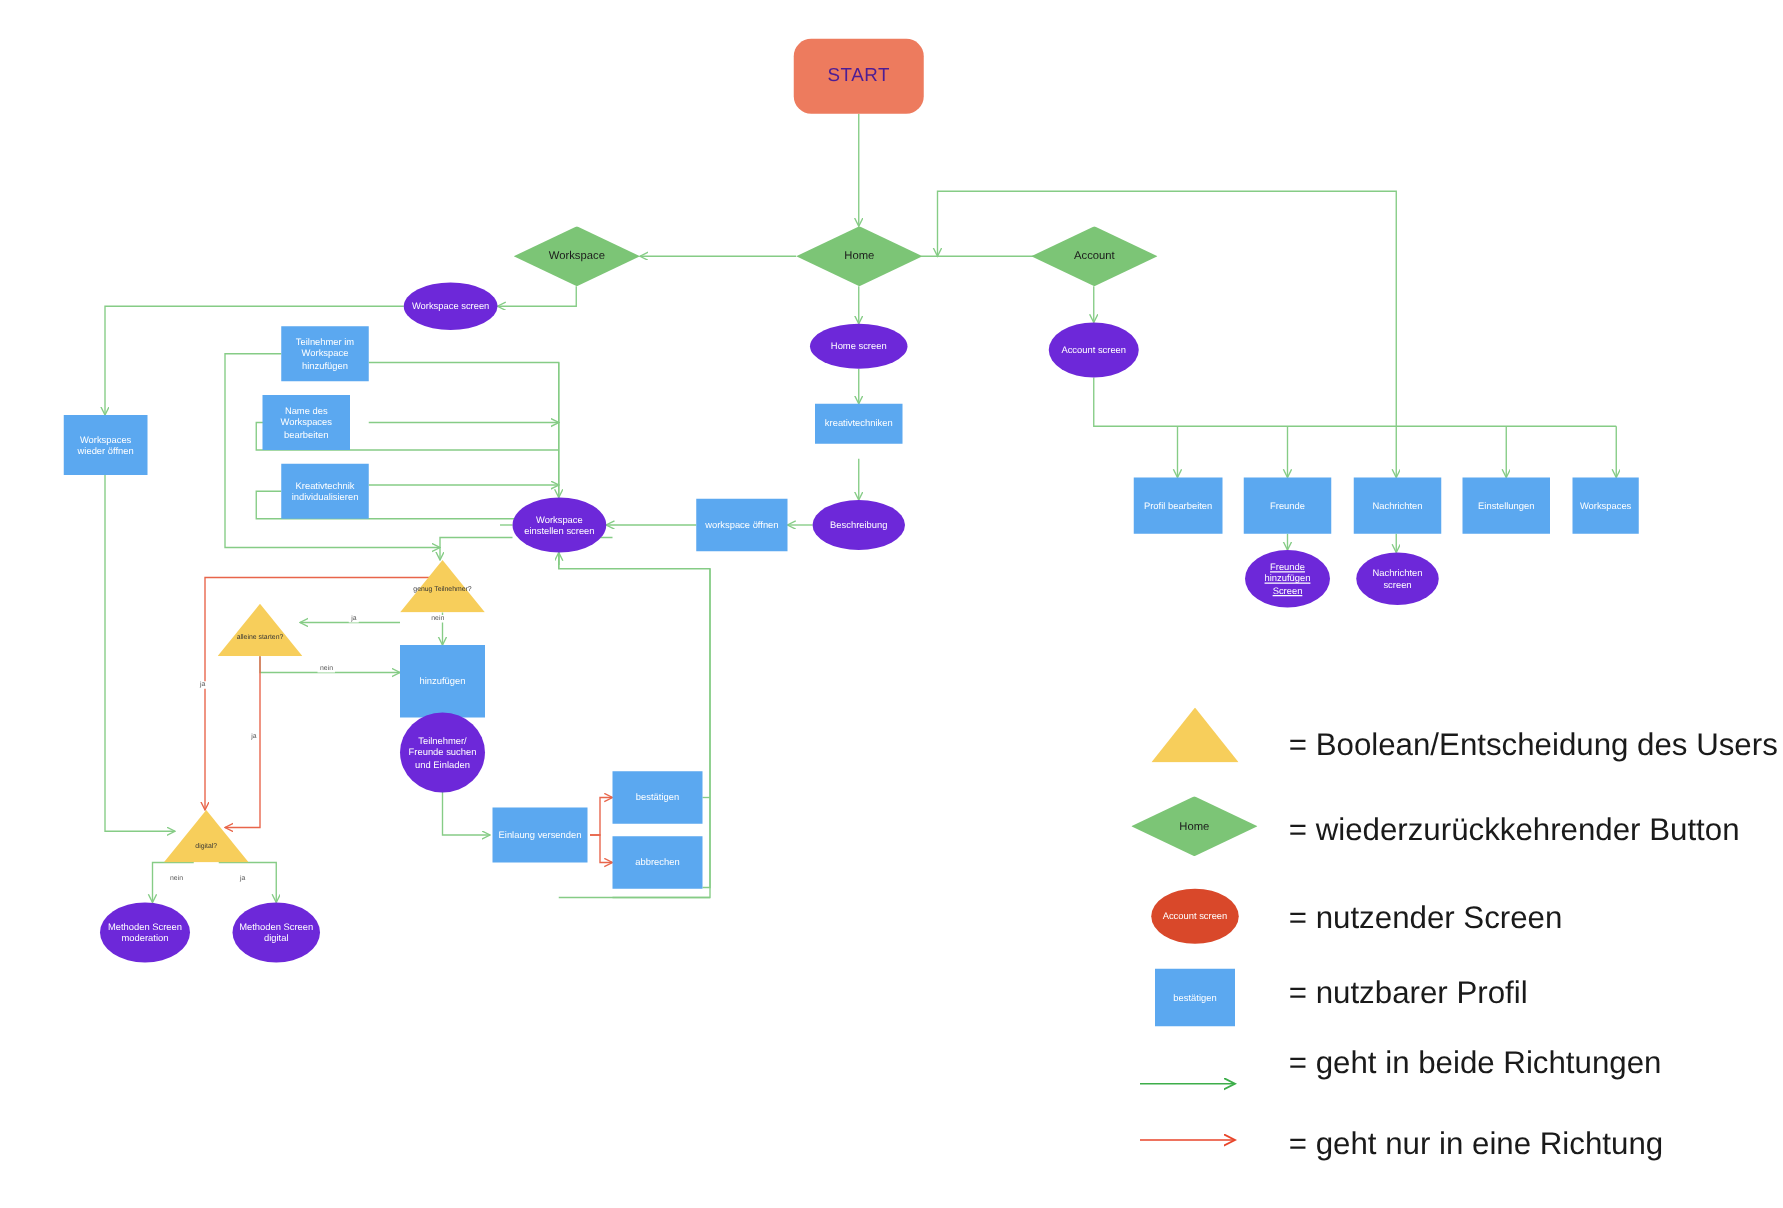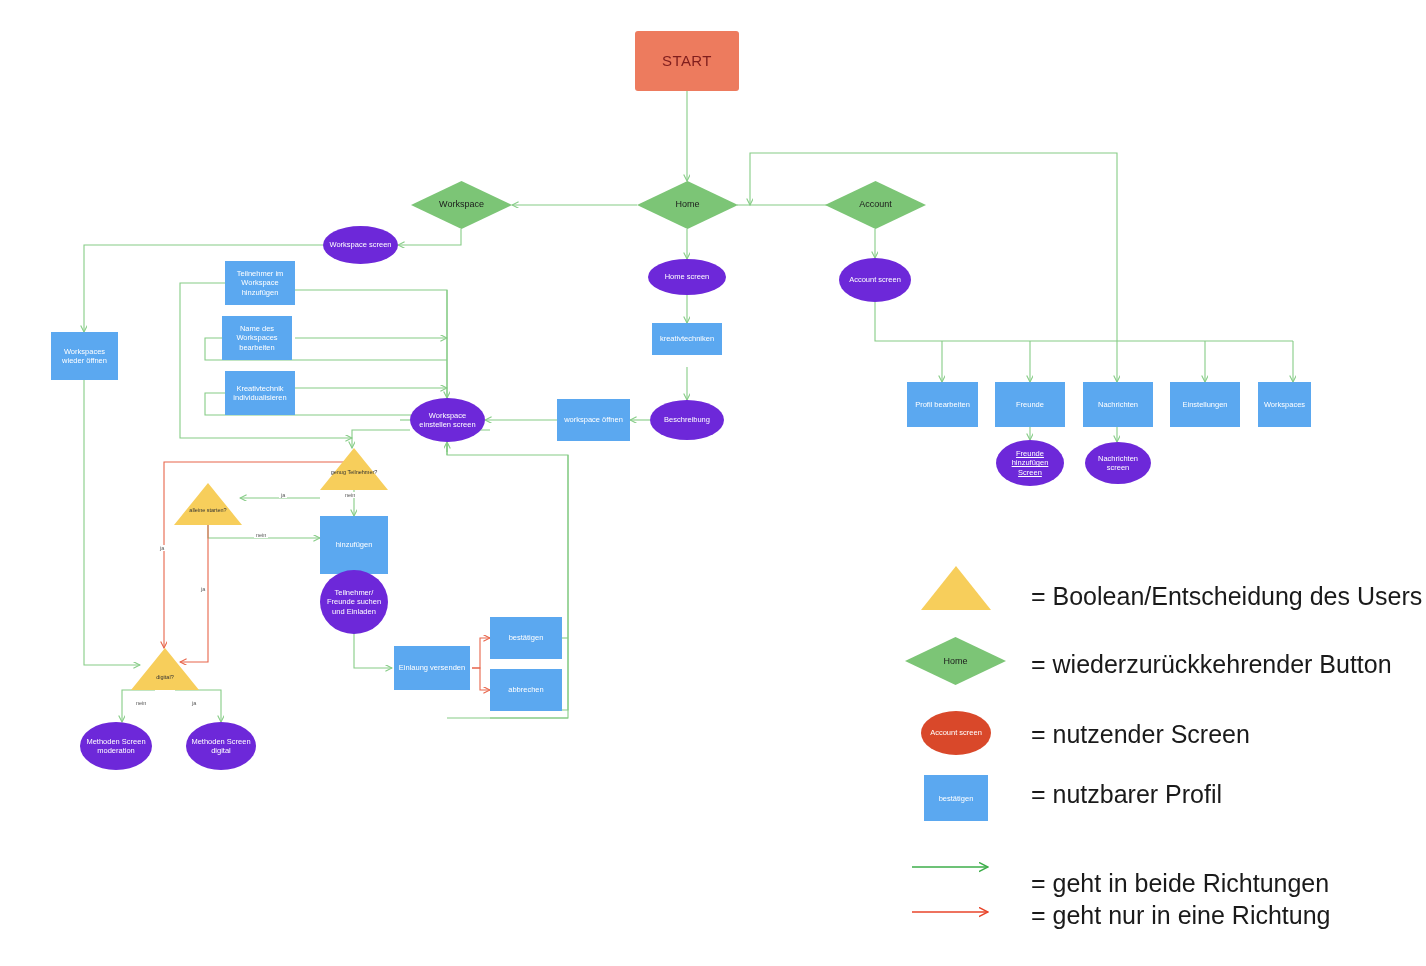--- a/index.html
+++ b/index.html
@@ -5,21 +5,21 @@
   html,body{margin:0;padding:0;background:#ffffff;}
   body{width:1426px;height:966px;font-family:"Liberation Sans",sans-serif;overflow:hidden;}
   #canvas{position:relative;width:1426px;height:966px;background:#fff;}
   svg#edges{position:absolute;left:0;top:0;width:1426px;height:966px;pointer-events:none;}
 
   .node{position:absolute;display:flex;align-items:center;justify-content:center;
         text-align:center;box-sizing:border-box;line-height:1.25;}
   .node span{display:block;width:100%;padding:0 3px;}
 
   
-  .start{background:#ED7B5E;color:#7f1d1d;border-radius:3px;font-size:15px;letter-spacing:.4px;justify-content:center;}
+  .start{background:#ED7B5E;color:#4c1d95;border-radius:14px;font-size:15px;letter-spacing:.4px;justify-content:center;}
 
   
   .diamond{background:#7CC576;color:#1b1b1b;font-size:9px;
            clip-path:polygon(50% 0,100% 50%,50% 100%,0 50%);justify-content:flex-end;}
 
   
   .ellipse{background:#6d28d9;color:#fff;border-radius:50%;font-size:7.5px;}
   .ellipse.u span{text-decoration:underline;}
 
   
@@ -186,21 +186,21 @@
     <span>Workspace einstellen screen</span>
   </div>
 
   <div class="node rect" style="left:51px;top:332px;width:67px;height:48px;">
     <span>Workspaces wieder öffnen</span>
   </div>
 
   <div class="node rect" style="left:225px;top:261px;width:70px;height:44px;">
     <span>Teilnehmer im Workspace hinzufügen</span>
   </div>
-  <div class="node rect" style="left:222px;top:316px;width:70px;height:44px;">
+  <div class="node rect" style="left:210px;top:316px;width:70px;height:44px;">
     <span>Name des Workspaces bearbeiten</span>
   </div>
   <div class="node rect" style="left:225px;top:371px;width:70px;height:44px;">
     <span>Kreativtechnik individualisieren</span>
   </div>
 
   <div class="tri" style="left:320px;top:448px;width:68px;height:42px;">
     <div class="shape"></div>
     <div class="lbl" style="top:21px;">genug Teilnehmer?</div>
   </div>
@@ -287,21 +287,21 @@
     <div class="legend-text" style="left:1031px;top:780px;">= nutzbarer Profil</div>
 
     <svg style="position:absolute;left:910px;top:855px;width:90px;height:24px;">
       <defs>
         <marker id="lgg" markerWidth="8" markerHeight="8" refX="7" refY="3.5" orient="auto">
           <path d="M0,0 L7,3.5 L0,7" fill="none" stroke="#3DAE4A" stroke-width="1.2"></path>
         </marker>
       </defs>
       <path d="M2,12 L78,12" stroke="#3DAE4A" stroke-width="1.3" fill="none" marker-end="url(#lgg)"></path>
     </svg>
-    <div class="legend-text" style="left:1031px;top:869px;">= geht in beide Richtungen</div>
+    <div class="legend-text" style="left:1031px;top:836px;">= geht in beide Richtungen</div>
 
     <svg style="position:absolute;left:910px;top:900px;width:90px;height:24px;">
       <defs>
         <marker id="lgr" markerWidth="8" markerHeight="8" refX="7" refY="3.5" orient="auto">
           <path d="M0,0 L7,3.5 L0,7" fill="none" stroke="#E8452A" stroke-width="1.2"></path>
         </marker>
       </defs>
       <path d="M2,12 L78,12" stroke="#E8452A" stroke-width="1.3" fill="none" marker-end="url(#lgr)"></path>
     </svg>
     <div class="legend-text" style="left:1031px;top:901px;">= geht nur in eine Richtung</div>

